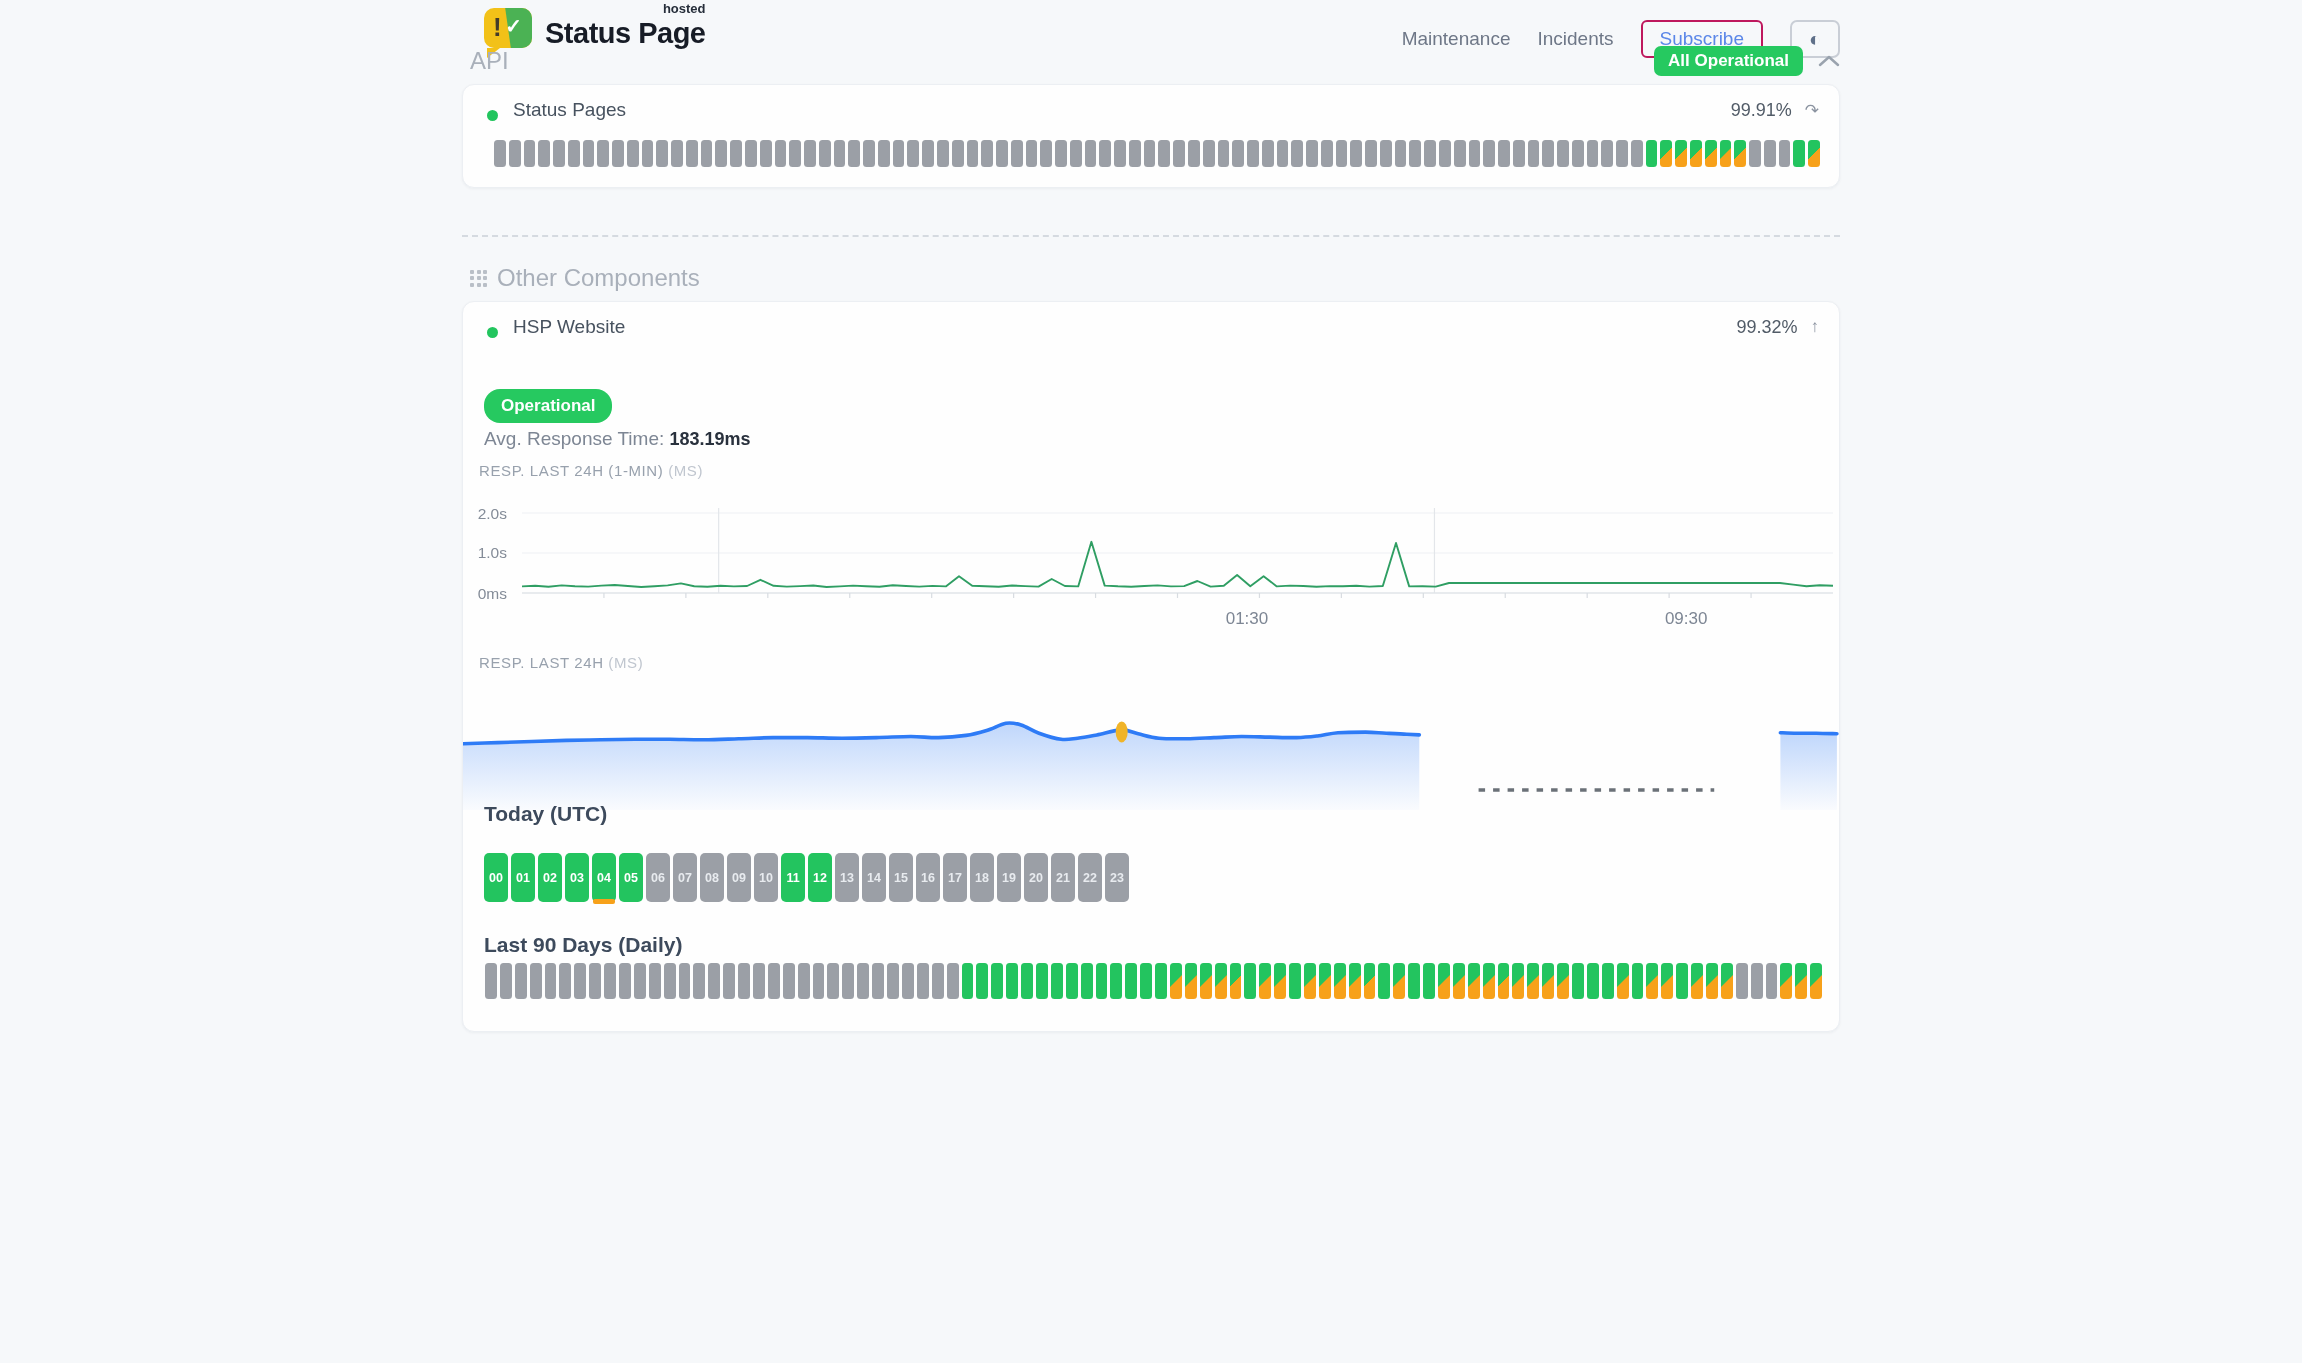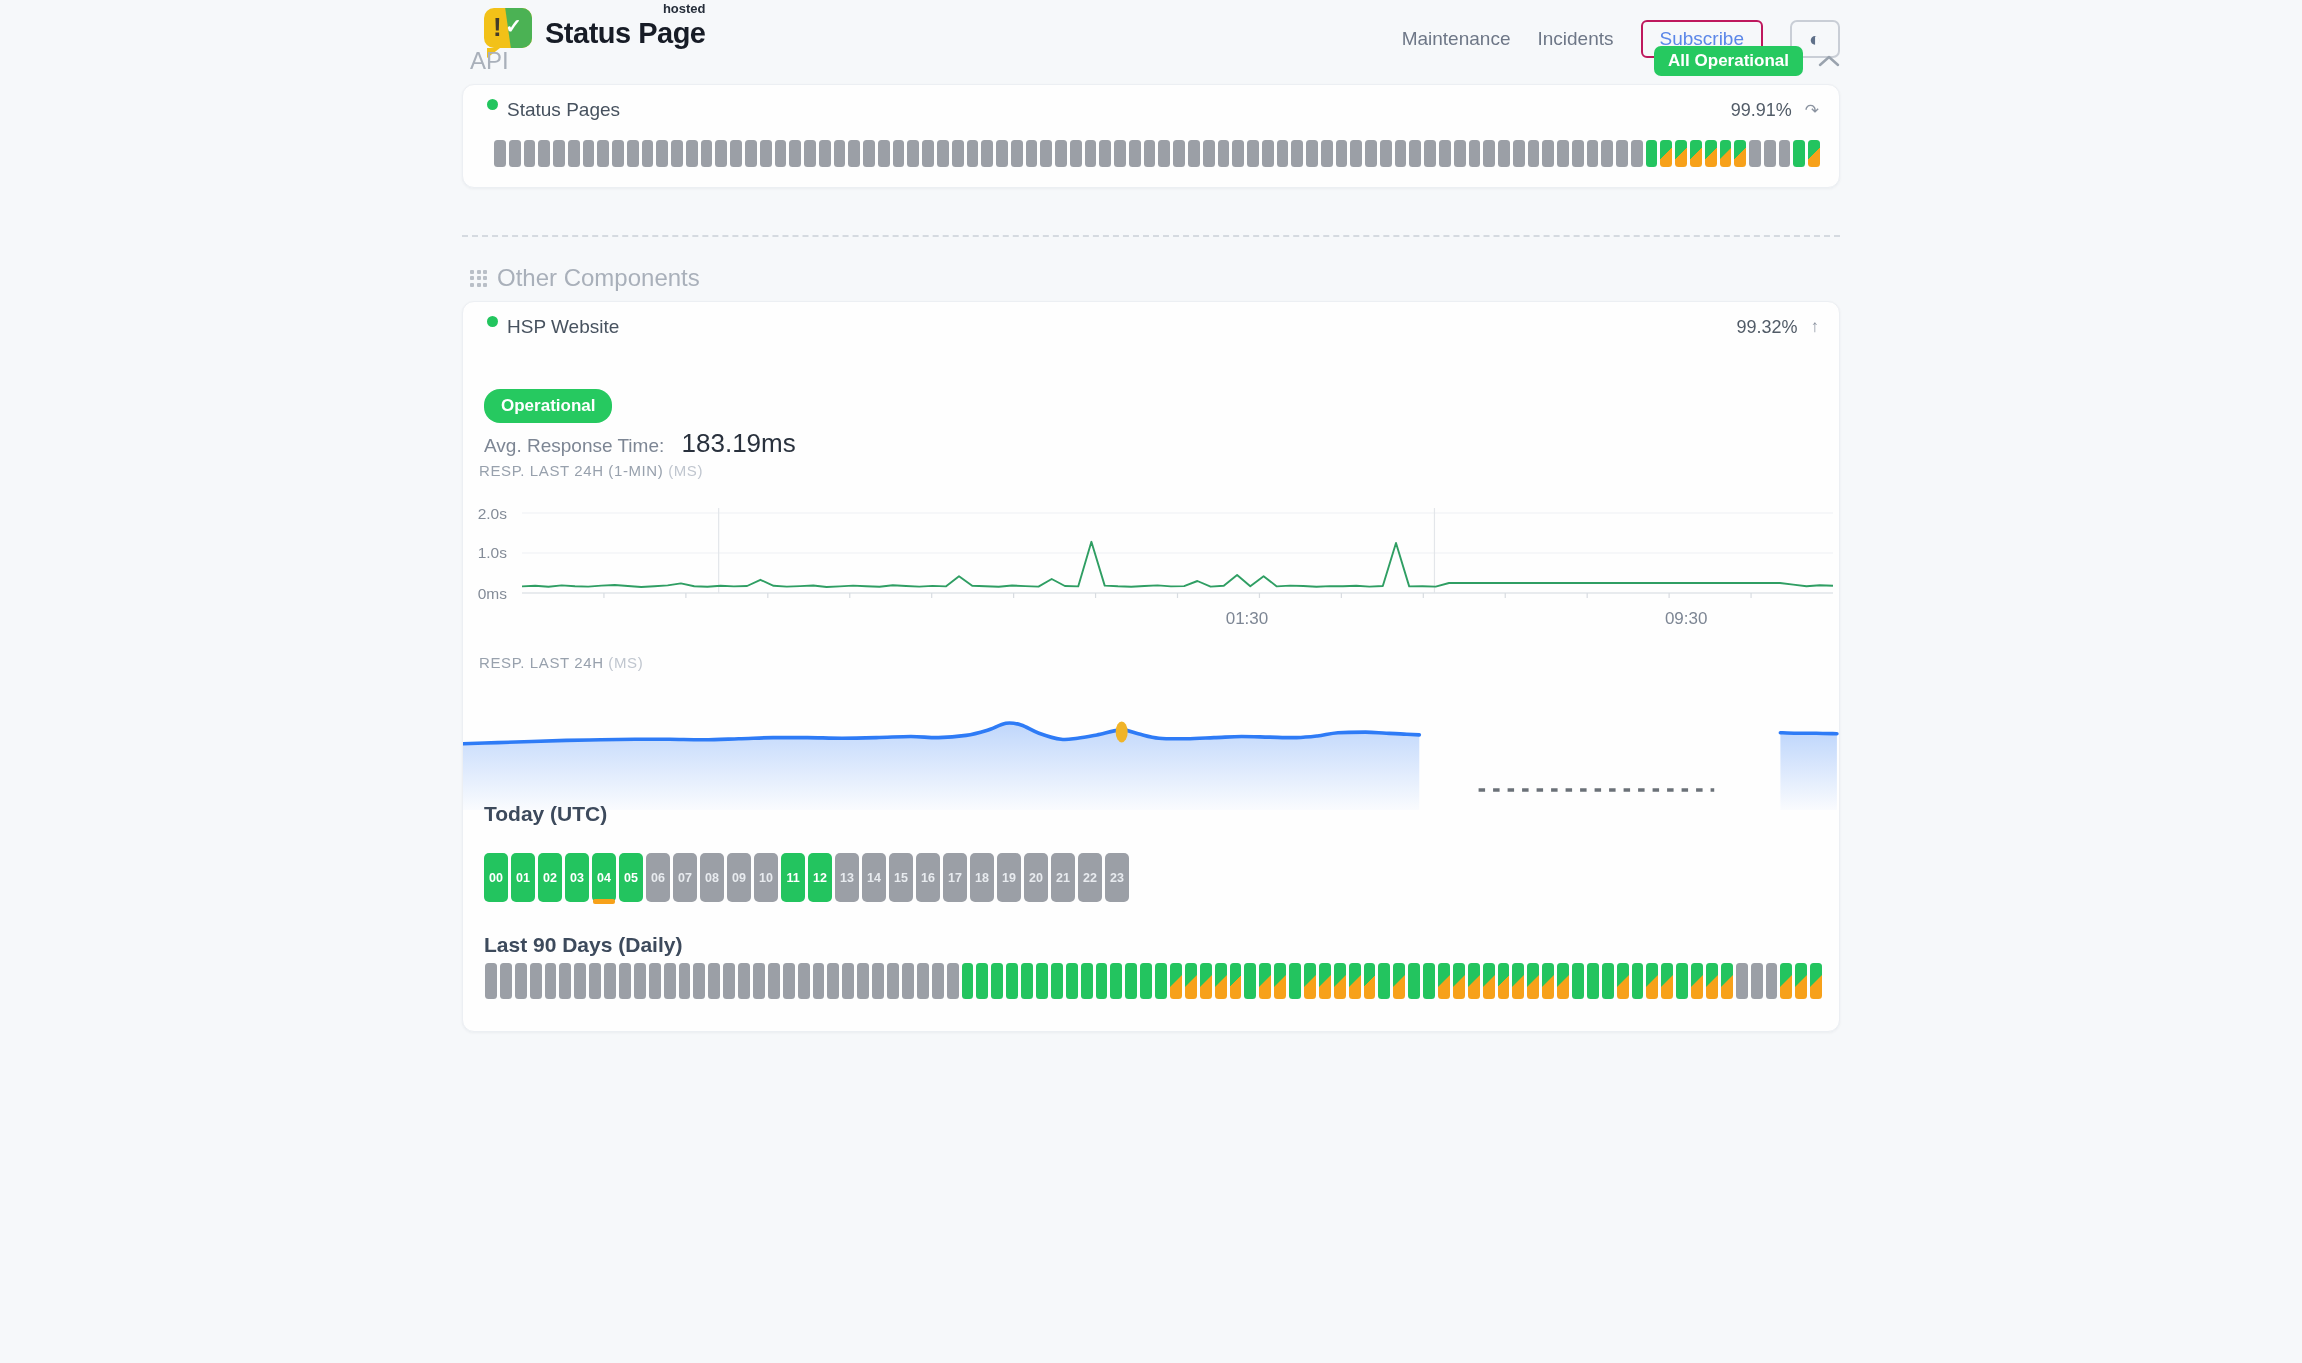--- a/index.html
+++ b/index.html
@@ -38,41 +38,41 @@
   .sec-right { display:flex; align-items:center; gap:15px; }
   .badge-all { background:#26c960; color:#fff; font-size:17px; font-weight:600; padding:5px 14px; border-radius:7px; }
   .chev { cursor:pointer; display:inline-flex; }
 
   
   .card { position:absolute; left:0; right:0; background:#fefefe; border:1px solid #eceff3; border-radius:12px; box-shadow:0 1px 3px rgba(25,35,55,0.05); }
   .card1 { top:84px; height:104px; }
   .card2 { top:301px; height:731px; }
 
   .comp-row { position:absolute; left:24px; right:20px; top:14px; display:flex; justify-content:space-between; align-items:center; }
-  .comp-left { display:flex; align-items:flex-start; gap:9px; }
+  .comp-left { display:flex; align-items:flex-end; gap:15px; }
   .dot { width:11px; height:11px; border-radius:50%; background:#22c55e; }
   .comp-name { font-size:19px; font-weight:500; color:#47525f; }
   .comp-right { display:flex; align-items:center; gap:13px; }
   .pct { font-size:18px; color:#515b67; font-weight:500; }
   .mini-ico { font-size:17px; color:#8b93a0; cursor:pointer; }
 
   .bars { position:absolute; display:flex; gap:3px; }
   .bars1 { left:31px; right:19px; top:55px; height:27px; }
   .bars90 { left:22px; right:17px; top:661px; height:36px; }
   .bars span { flex:1; border-radius:3.5px; }
   .b-none { background:#9b9fa6; }
   .b-up { background:#23c45f; }
   .b-degraded { background:linear-gradient(135deg,#23c45f 49.5%,#f7a11a 50.5%); }
 
   .divider { position:absolute; left:0; right:0; top:235px; border-top:2px dashed #d5dae0; }
 
   
   .pill { position:absolute; left:21px; top:87px; background:#26c960; color:#fff; font-size:17px; font-weight:700; padding:7px 17px; border-radius:16px; }
   .avg-row { position:absolute; left:21px; top:126px; font-size:19px; color:#7d8694; }
-  .avg-row b { font-size:26px; color:#29313d; font-weight:400; margin-left:12px; }
+  .avg-row b { font-size:18px; color:#29313d; font-weight:700; margin-left:0; }
   .caps-label { position:absolute; left:16px; font-size:15px; letter-spacing:0.6px; color:#98a1ad; font-weight:500; }
   .caps-label em { font-style:normal; color:#c0c6cf; }
   .lab1 { top:160px; } .lab2 { top:352px; }
 
   .chart1 { position:absolute; left:0; right:0; top:194px; height:140px; }
   .chart1 svg { position:absolute; left:59px; top:10px; }
   .ylab { position:absolute; width:44px; text-align:right; font-size:15.5px; color:#848c98; }
   .y0 { top:9px; left:0; } .y1 { top:48px; left:0; } .y2 { top:89px; left:0; }
   .xlab { position:absolute; width:60px; text-align:center; font-size:17px; color:#7d8694; top:113px; }
 

